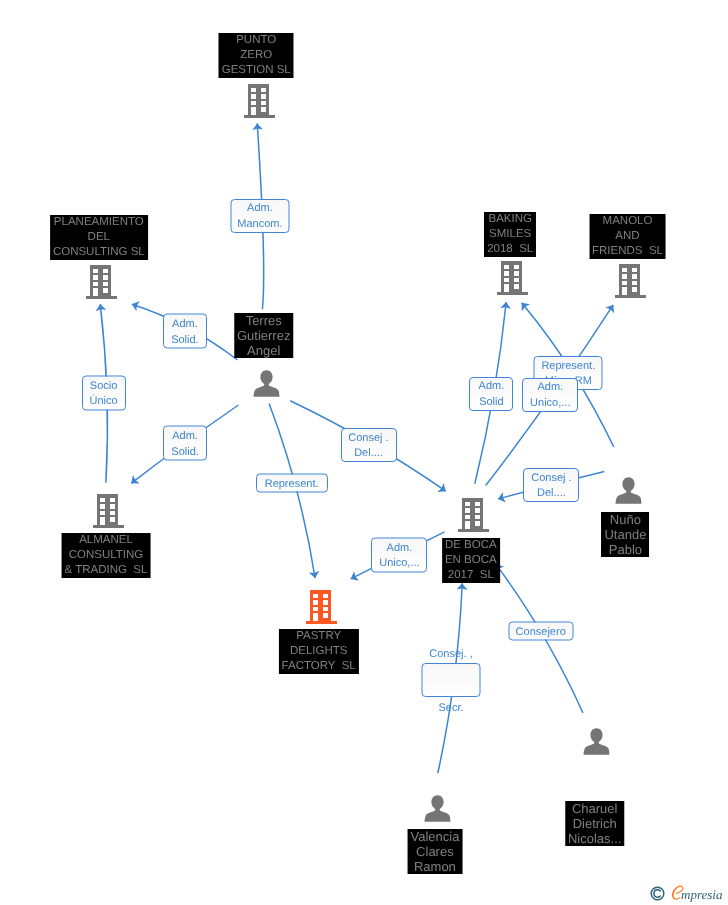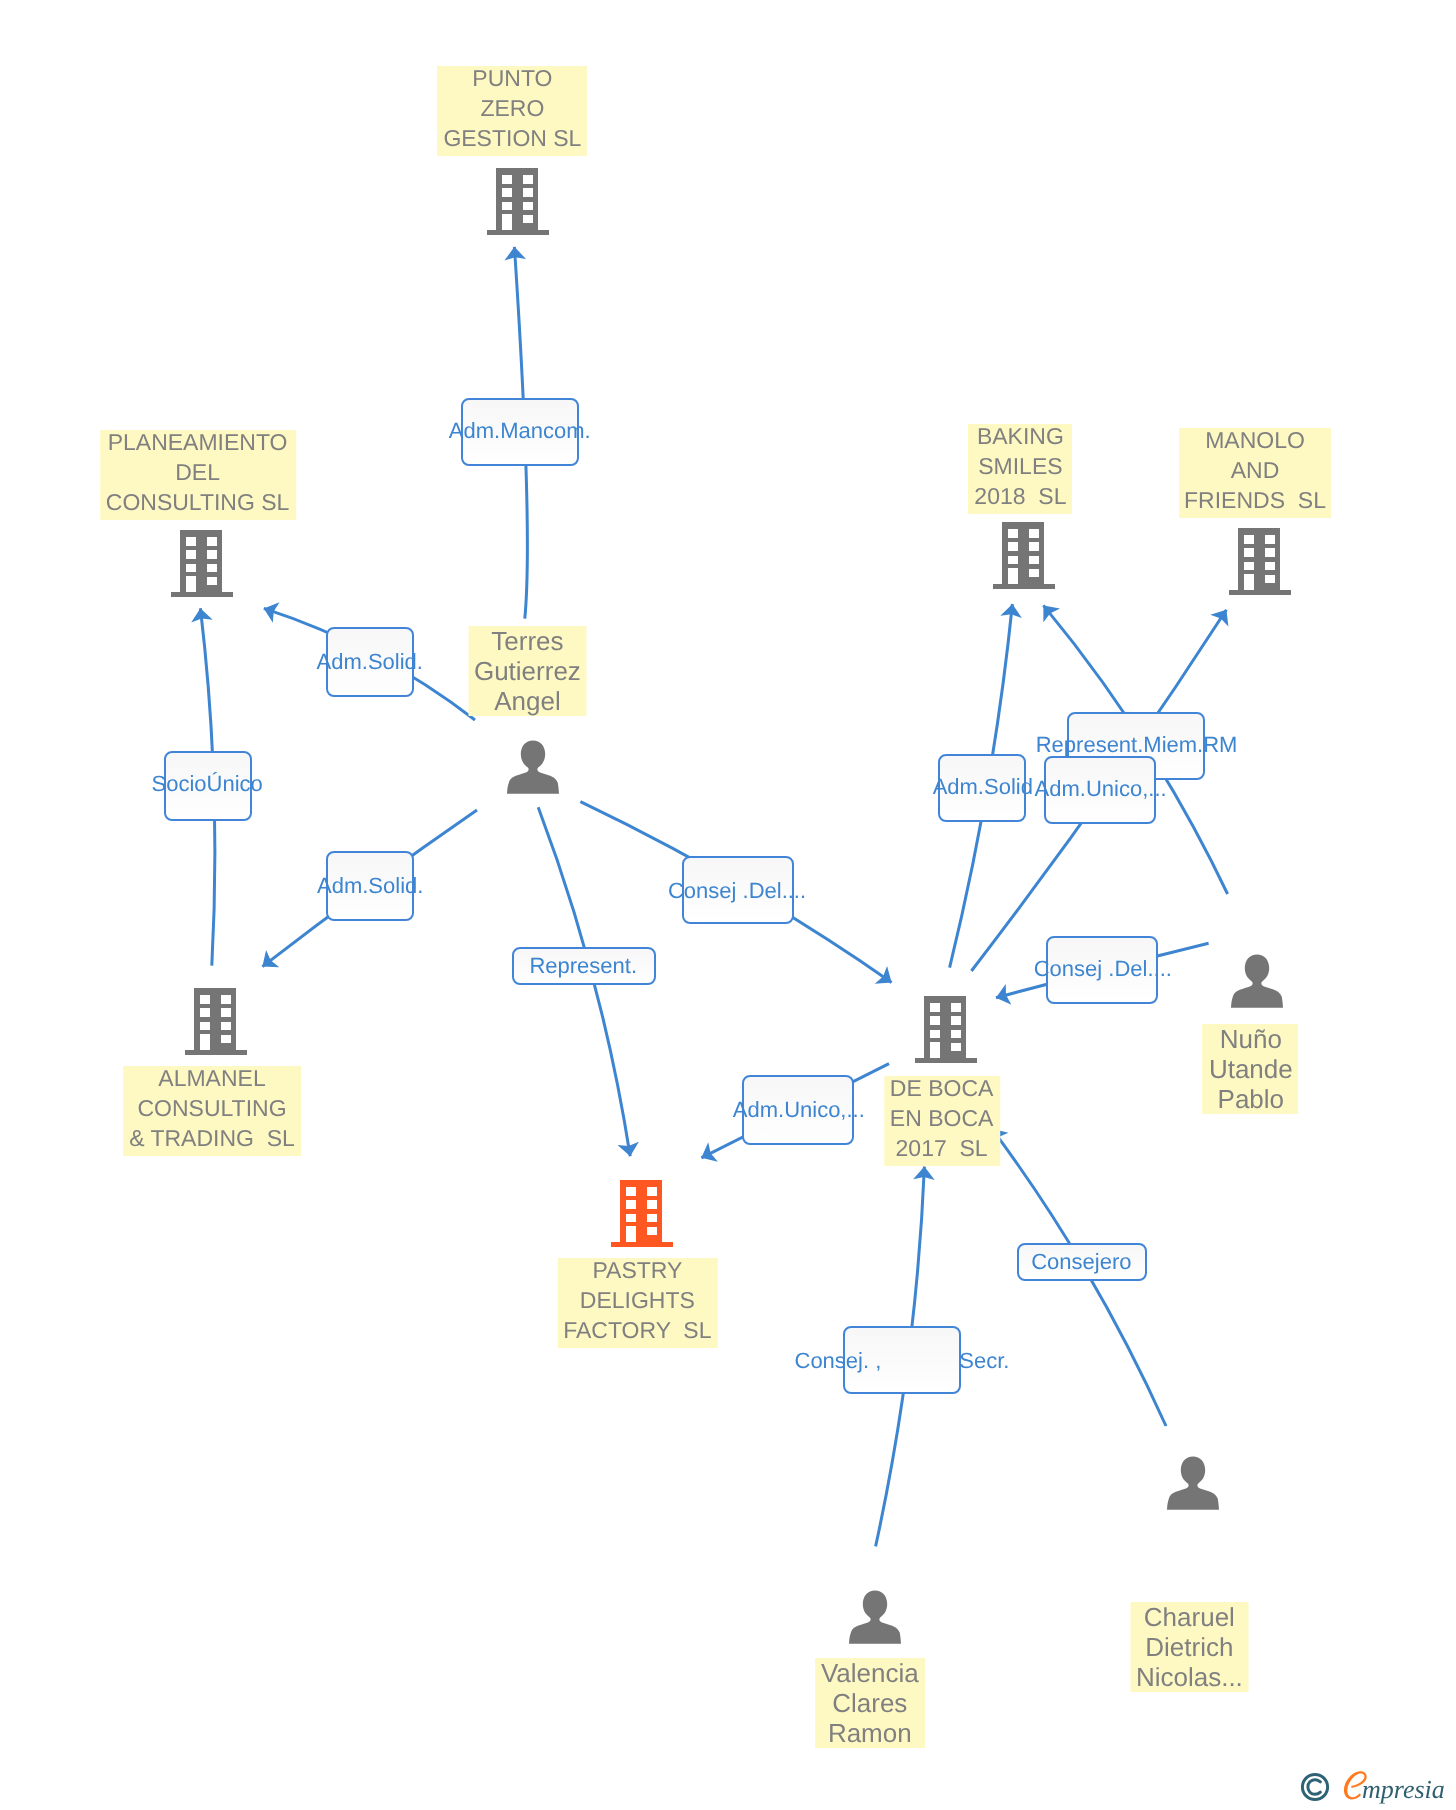--- a/index.html
+++ b/index.html
@@ -7,29 +7,29 @@
   body{width:728px;height:905px;position:relative;overflow:hidden;
        font-family:"Liberation Sans",sans-serif;
        -webkit-font-smoothing:antialiased;
        text-rendering:geometricPrecision;}
   #stage{position:absolute;left:0;top:0;width:728px;height:905px;background:#fff;}
   svg.edges{position:absolute;left:0;top:0;width:728px;height:905px;}
   .node{position:absolute;}
   .node svg{display:block;}
   .nlabel{position:absolute;left:50%;transform:translateX(-50%);
           color:#808080;font-size:11.5px;line-height:15px;
-          text-align:center;white-space:pre;background:#fef9c3;padding:0 3px;}
+          text-align:center;white-space:pre;background:#000000;padding:0 3px;}
   .node-person .nlabel{font-size:13px;}
   .nlabel span{display:block;}
   .elabel{position:absolute;transform:translate(-50%,-50%);
           border:1px solid #4285d8;border-radius:4px;
           background:linear-gradient(180deg,#f7f7f7 0%,#fbfbfb 55%,#ffffff 100%);
           color:#3d85d0;font-size:11px;line-height:15.2px;
           text-align:center;white-space:nowrap;
-          display:flex;flex-direction:row;align-items:center;
+          display:flex;flex-direction:column;align-items:center;
           justify-content:center;box-sizing:border-box;padding-top:2px;}
   .elabel span{display:block;}
   #watermark{position:absolute;left:650px;top:885px;display:flex;
              align-items:flex-start;}
   #watermark svg{display:block;}
   .wm-c{display:block;margin-top:1px;}
   .wm-brand{display:flex;align-items:flex-start;margin-left:6px;}
   .wm-e{display:block;margin-top:0px;}
   .wm-rest{color:#2d5f6e;font-family:"Liberation Serif",serif;font-style:italic;
            font-size:13px;line-height:14.5px;margin-top:3px;margin-left:-3px;}

